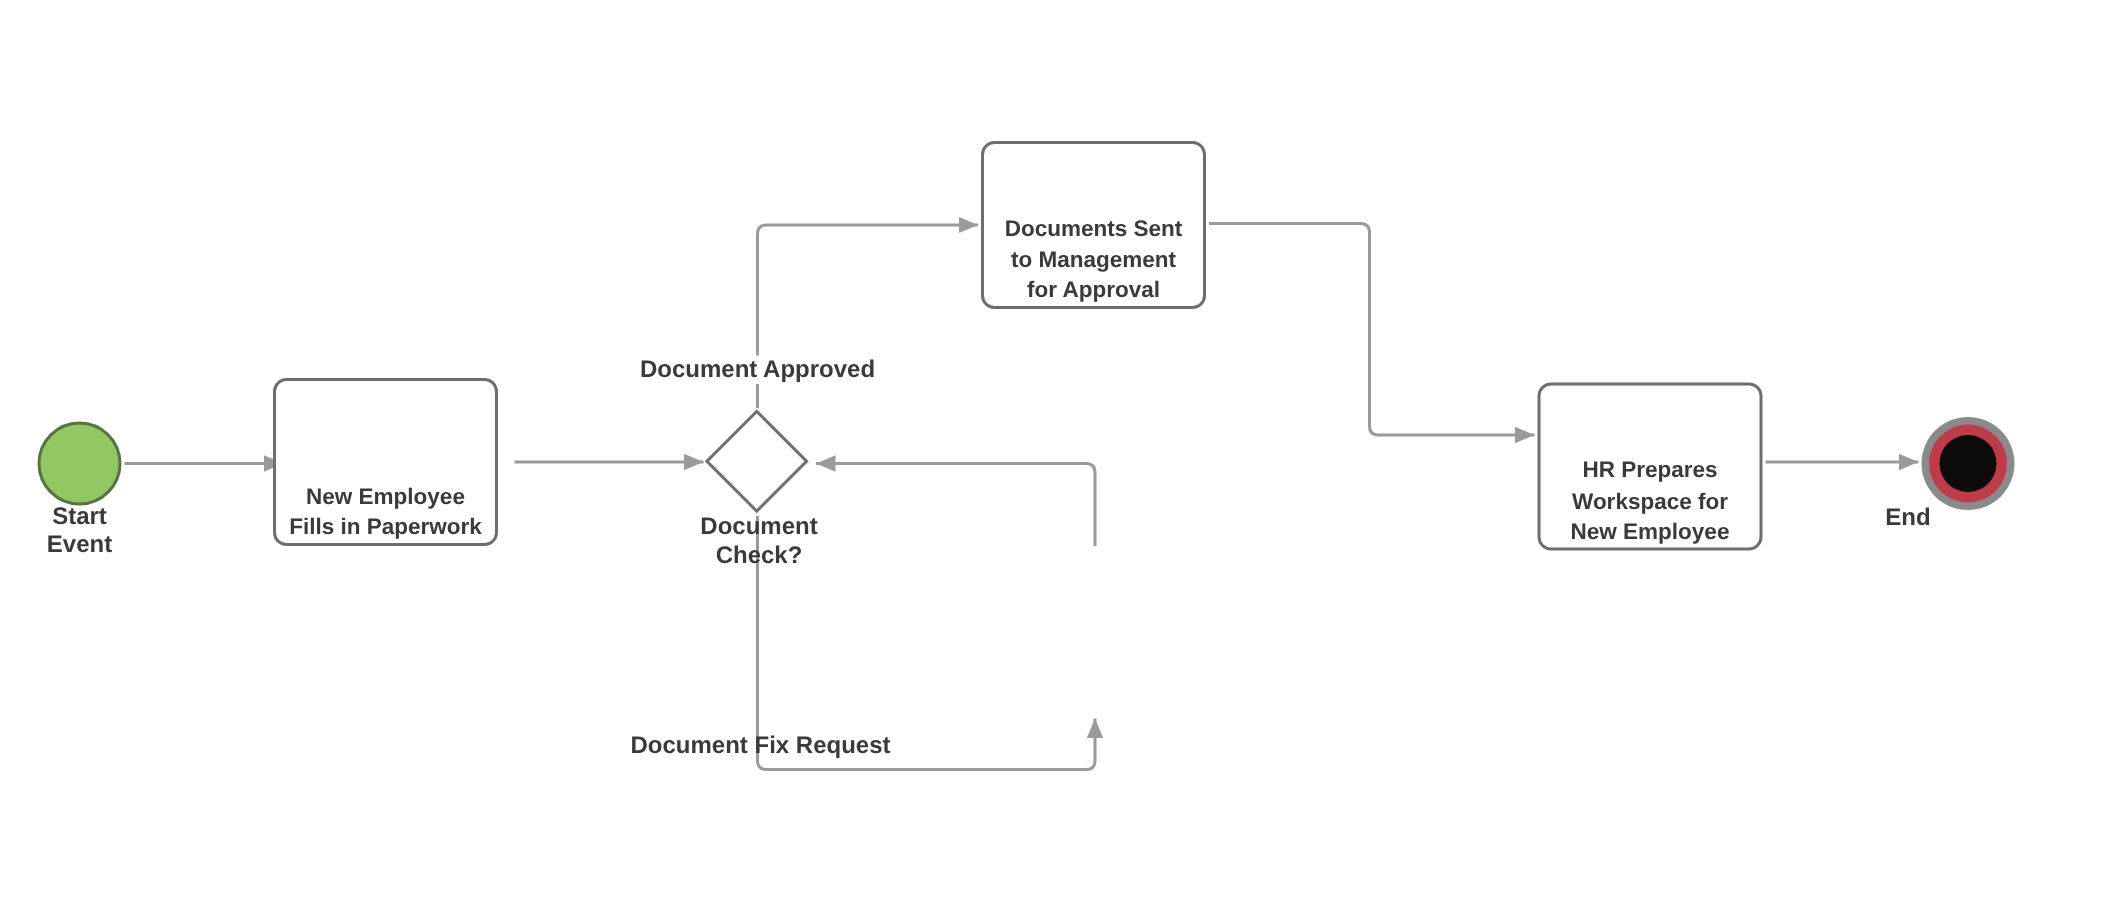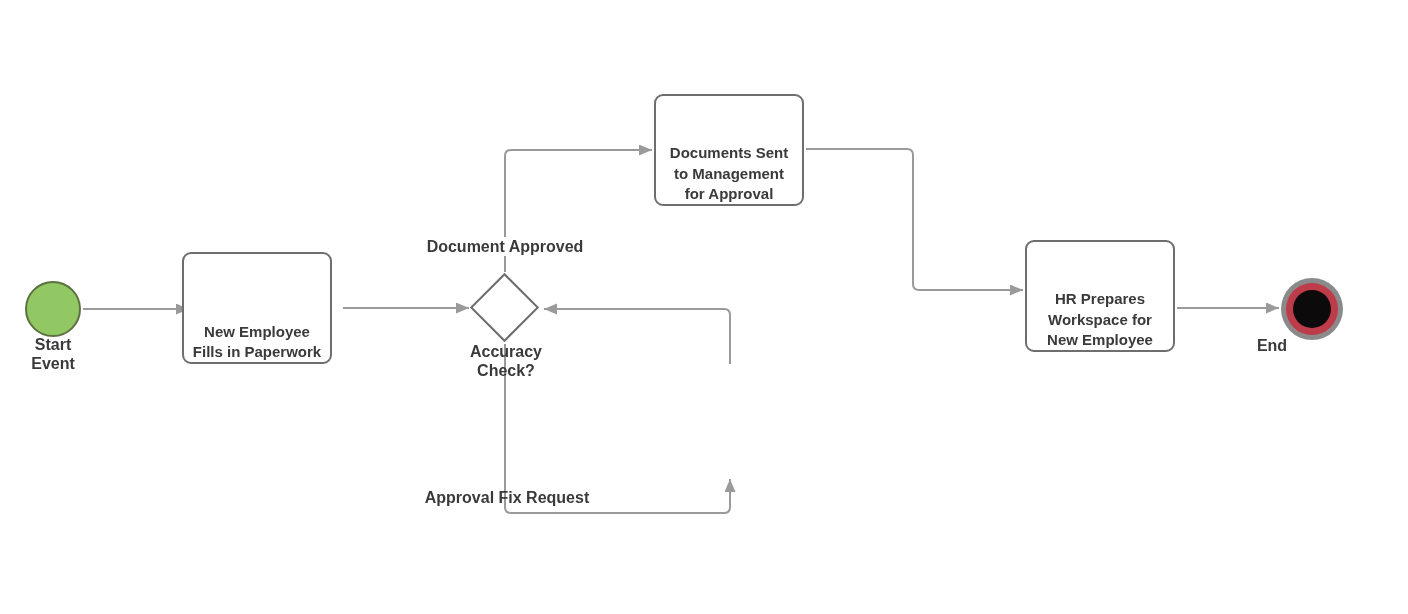--- a/index.html
+++ b/index.html
@@ -99,34 +99,34 @@
   </svg>
 
   <div class="node start-circle" style="left:25px;top:281px;"></div>
   <div class="label wrap" style="left:53px;top:335px;width:52px;">Start Event</div>
 
   <div class="node task" style="left:182px;top:252px;">
     <span>New Employee Fills in Paperwork</span>
   </div>
 
   <div class="node gateway" style="left:480px;top:283px;"></div>
-  <div class="label wrap" style="left:506px;top:342px;width:88px;">Accuracy Check?</div>
+  <div class="label wrap" style="left:506px;top:342px;width:88px;">Document Check?</div>
 
   <div class="node task" style="left:654px;top:94px;">
     <span>Documents Sent to Management for Approval</span>
   </div>
 
 
-  <div class="node task" style="left:1025px;top:240px;">
+  <div class="node task" style="left:1025px;top:255px;">
     <span>HR Prepares Workspace for New Employee</span>
   </div>
 
   <div class="node end-outer" style="left:1281px;top:278px;">
     <div class="end-ring">
       <div class="end-core"></div>
     </div>
   </div>
   <div class="label" style="left:1272px;top:336px;">End</div>
 
   <div class="label bg" style="left:505px;top:189px;margin-top:48px;">Document Approved</div>
-  <div class="label" style="left:507px;top:488px;">Approval Fix Request</div>
+  <div class="label" style="left:507px;top:488px;">Document Fix Request</div>
 
 </div>
 
 </body></html>

